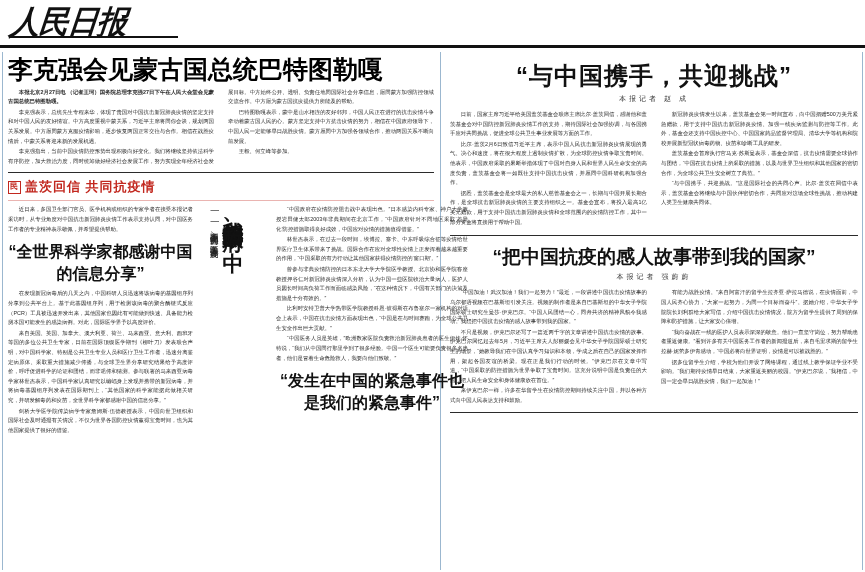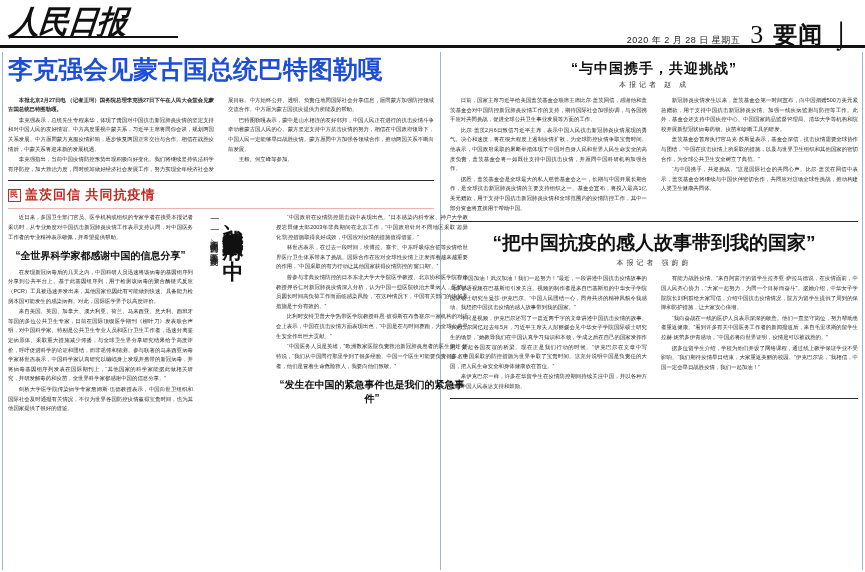--- a/index.html
+++ b/index.html
@@ -36,21 +36,21 @@
   .vdiv{position:absolute;top:0;width:1px;height:518px;background:#9bb7cf;}
   .vdiv.v1{left:440px;}
   .vdiv.v2{left:862px;}
   .vdiv.left-edge{left:2px;}
 
   
   .left-half{position:absolute;left:8px;top:0;width:426px;height:518px;}
 
   .hl-main{
     font-size:25px;font-weight:700;letter-spacing:0px;
-    color:#1d4ed8;line-height:1.1;margin:4px 0 12px 0;
+    color:#000000;line-height:1.1;margin:4px 0 4px 0;
     font-family:"Liberation Sans","DejaVu Sans",sans-serif;
     white-space:nowrap;
   }
   .cols2{column-count:2;column-gap:14px;column-rule:0;}
   .para{
     font-size:5.4px;line-height:1.78;text-align:justify;
     text-indent:2em;margin:0 0 1px 0;color:#2a2a2a;
     font-family:"Liberation Sans","DejaVu Sans",sans-serif;
   }
   .para.lead{font-weight:700;}
@@ -67,21 +67,21 @@
     display:inline-block;width:11px;height:11px;border:1.6px solid #c2281f;
     color:#c2281f;font-size:8px;line-height:9px;text-align:center;font-weight:700;
   }
   .rule-red{height:1px;background:#c2281f;opacity:.35;}
 
   
   .feature{position:relative;height:300px;margin-top:4px;}
   .feat-text{position:absolute;left:0;top:0;width:185px;}
   .feat-text2{position:absolute;left:248px;top:0;width:192px;margin-left:20px;}
   .subhead-q{
-    font-size:10px;font-weight:700;color:#111;line-height:1.35;
+    font-size:16px;font-weight:700;color:#111;line-height:1.35;
     text-align:center;margin:7px 0 5px 0;
     font-family:"Liberation Sans","DejaVu Sans",sans-serif;
   }
 
   
   .vhead-wrap{
     position:absolute;left:190px;top:0;width:46px;height:300px;
     display:flex;flex-direction:row-reverse;align-items:flex-start;
   }
   .vhead{
@@ -93,21 +93,21 @@
   .vsub{
     writing-mode:vertical-rl;text-orientation:upright;
     font-size:8.5px;line-height:1.5;color:#222;height:296px;
     letter-spacing:.5px;margin-right:1px;
     font-family:"Liberation Sans","DejaVu Sans",sans-serif;
   }
 
   
   .right-half{position:absolute;left:450px;top:0;width:408px;height:518px;}
   .hl-right{
-    font-size:14px;font-weight:700;color:#111;text-align:center;
+    font-size:24px;font-weight:700;color:#111;text-align:center;
     letter-spacing:1px;margin:8px 0 2px 0;
     font-family:"Liberation Sans","DejaVu Sans",sans-serif;
     white-space:nowrap;
   }
   .hl-right.big{font-size:19px;letter-spacing:0px;}
   .byline{
     font-size:7px;text-align:center;color:#333;letter-spacing:3px;
     margin:0 0 6px 0;font-family:"Liberation Sans","DejaVu Sans",sans-serif;
   }
   .rule-mid{height:1px;background:#2b2b2b;margin:8px 0 6px 0;}
@@ -116,26 +116,20 @@
   .blur{filter:blur(.18px);}
 </style>
 </head>
 <body>
 
 <div class="page">
 
   <div class="masthead">
     <div class="logo">人民日报</div>
     <div class="logo-rule"></div>
-    <div class="mast-right">
-      <span class="mast-date">2020 年 2 月 28 日   星期五</span>
-      <span class="mast-pageno">3</span>
-      <span class="mast-section">要闻</span>
-      <span class="mast-bracket">⌡</span>
-    </div>
   </div>
   <div class="rule-thick"></div>
 
   <div class="body-grid">
     <div class="vdiv left-edge"></div>
     <div class="vdiv v1"></div>
     <div class="vdiv v2"></div>
 
     <div class="left-half">
 

